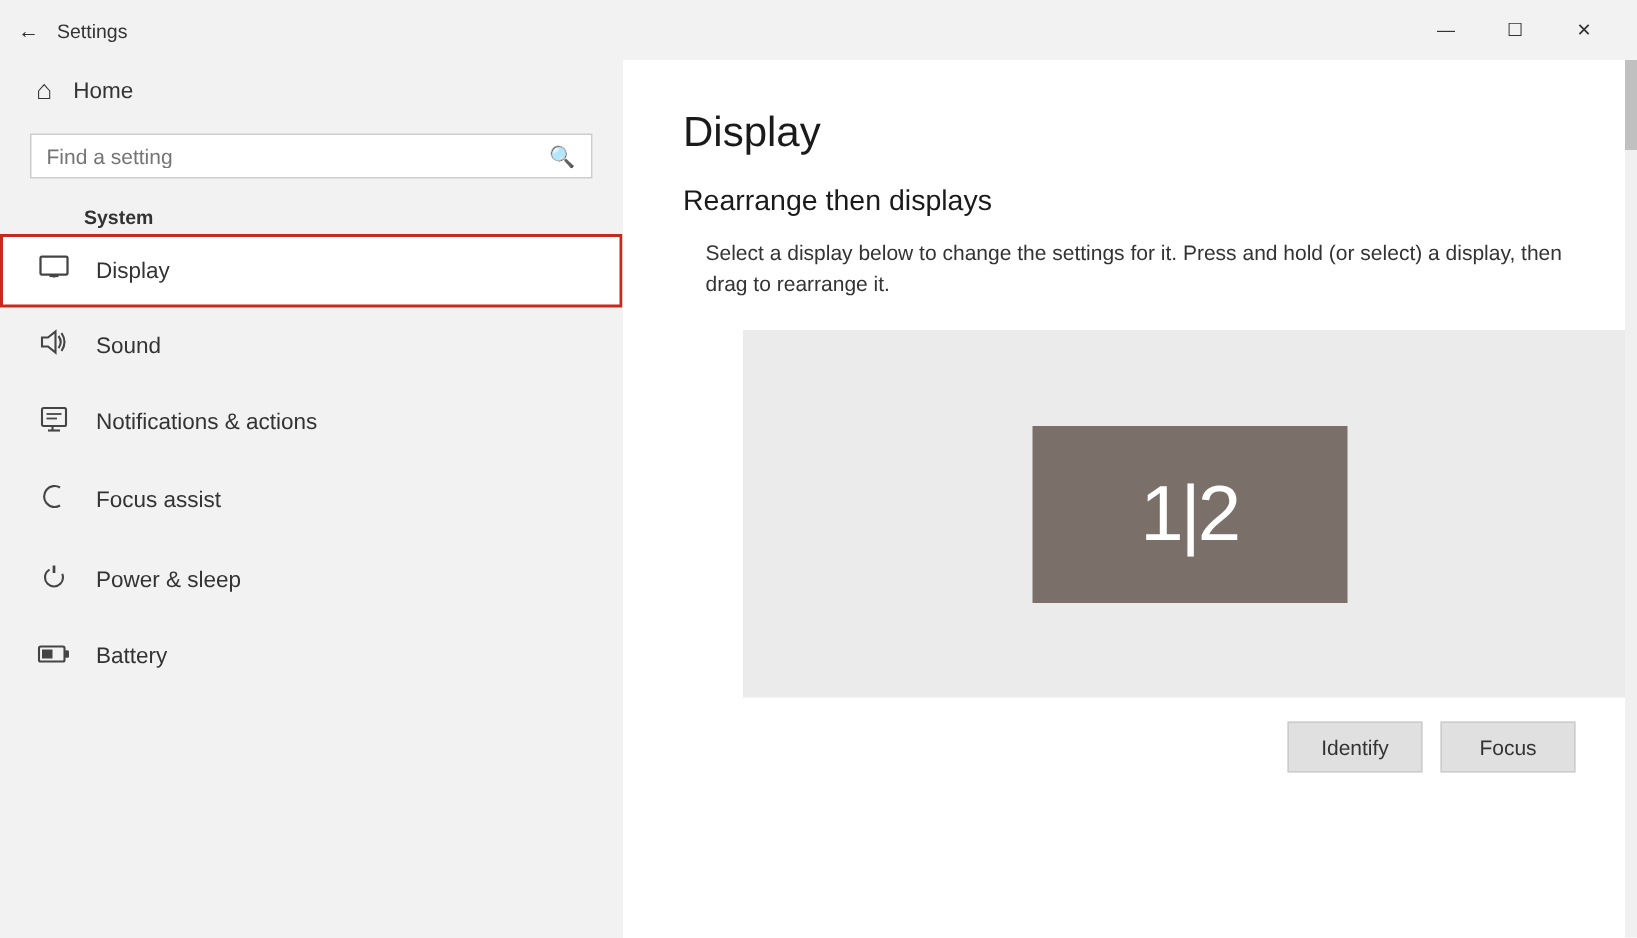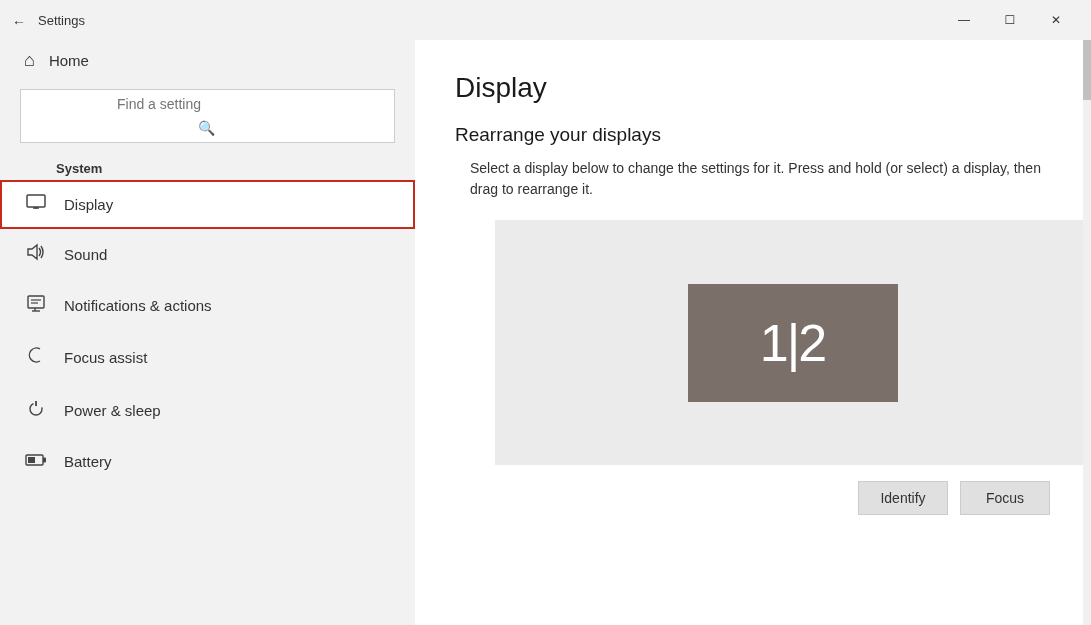--- a/index.html
+++ b/index.html
@@ -82,21 +82,20 @@
     }
 
     .search-box {
       margin: 8px 20px 12px 20px;
       display: flex;
       align-items: center;
       background: white;
       border: 1px solid #ccc;
       padding: 6px 10px;
       gap: 8px;
-      flex-direction: column;
     }
     .search-input {
       border: none;
       outline: none;
       flex: 1;
       font-size: 14px;
       color: #666;
       background: transparent;
     }
     .search-icon-text {
@@ -326,21 +325,21 @@
         </svg>
       </span>
       <span>Battery</span>
     </div>
 
   </div>
 
   <div class="content" style="position:relative;">
     <div class="content-title">Display</div>
 
-    <div class="section-heading">Rearrange your displays</div>
+    <div class="section-heading">Rearrange then displays</div>
     <div class="section-description">Select a display below to change the settings for it. Press and hold (or select) a display, then drag to rearrange it.</div>
 
     <div class="display-area">
       <div class="display-monitor">
         <span class="display-number">1|2</span>
       </div>
     </div>
 
     <div class="button-row">
       <button class="btn">Identify</button>

